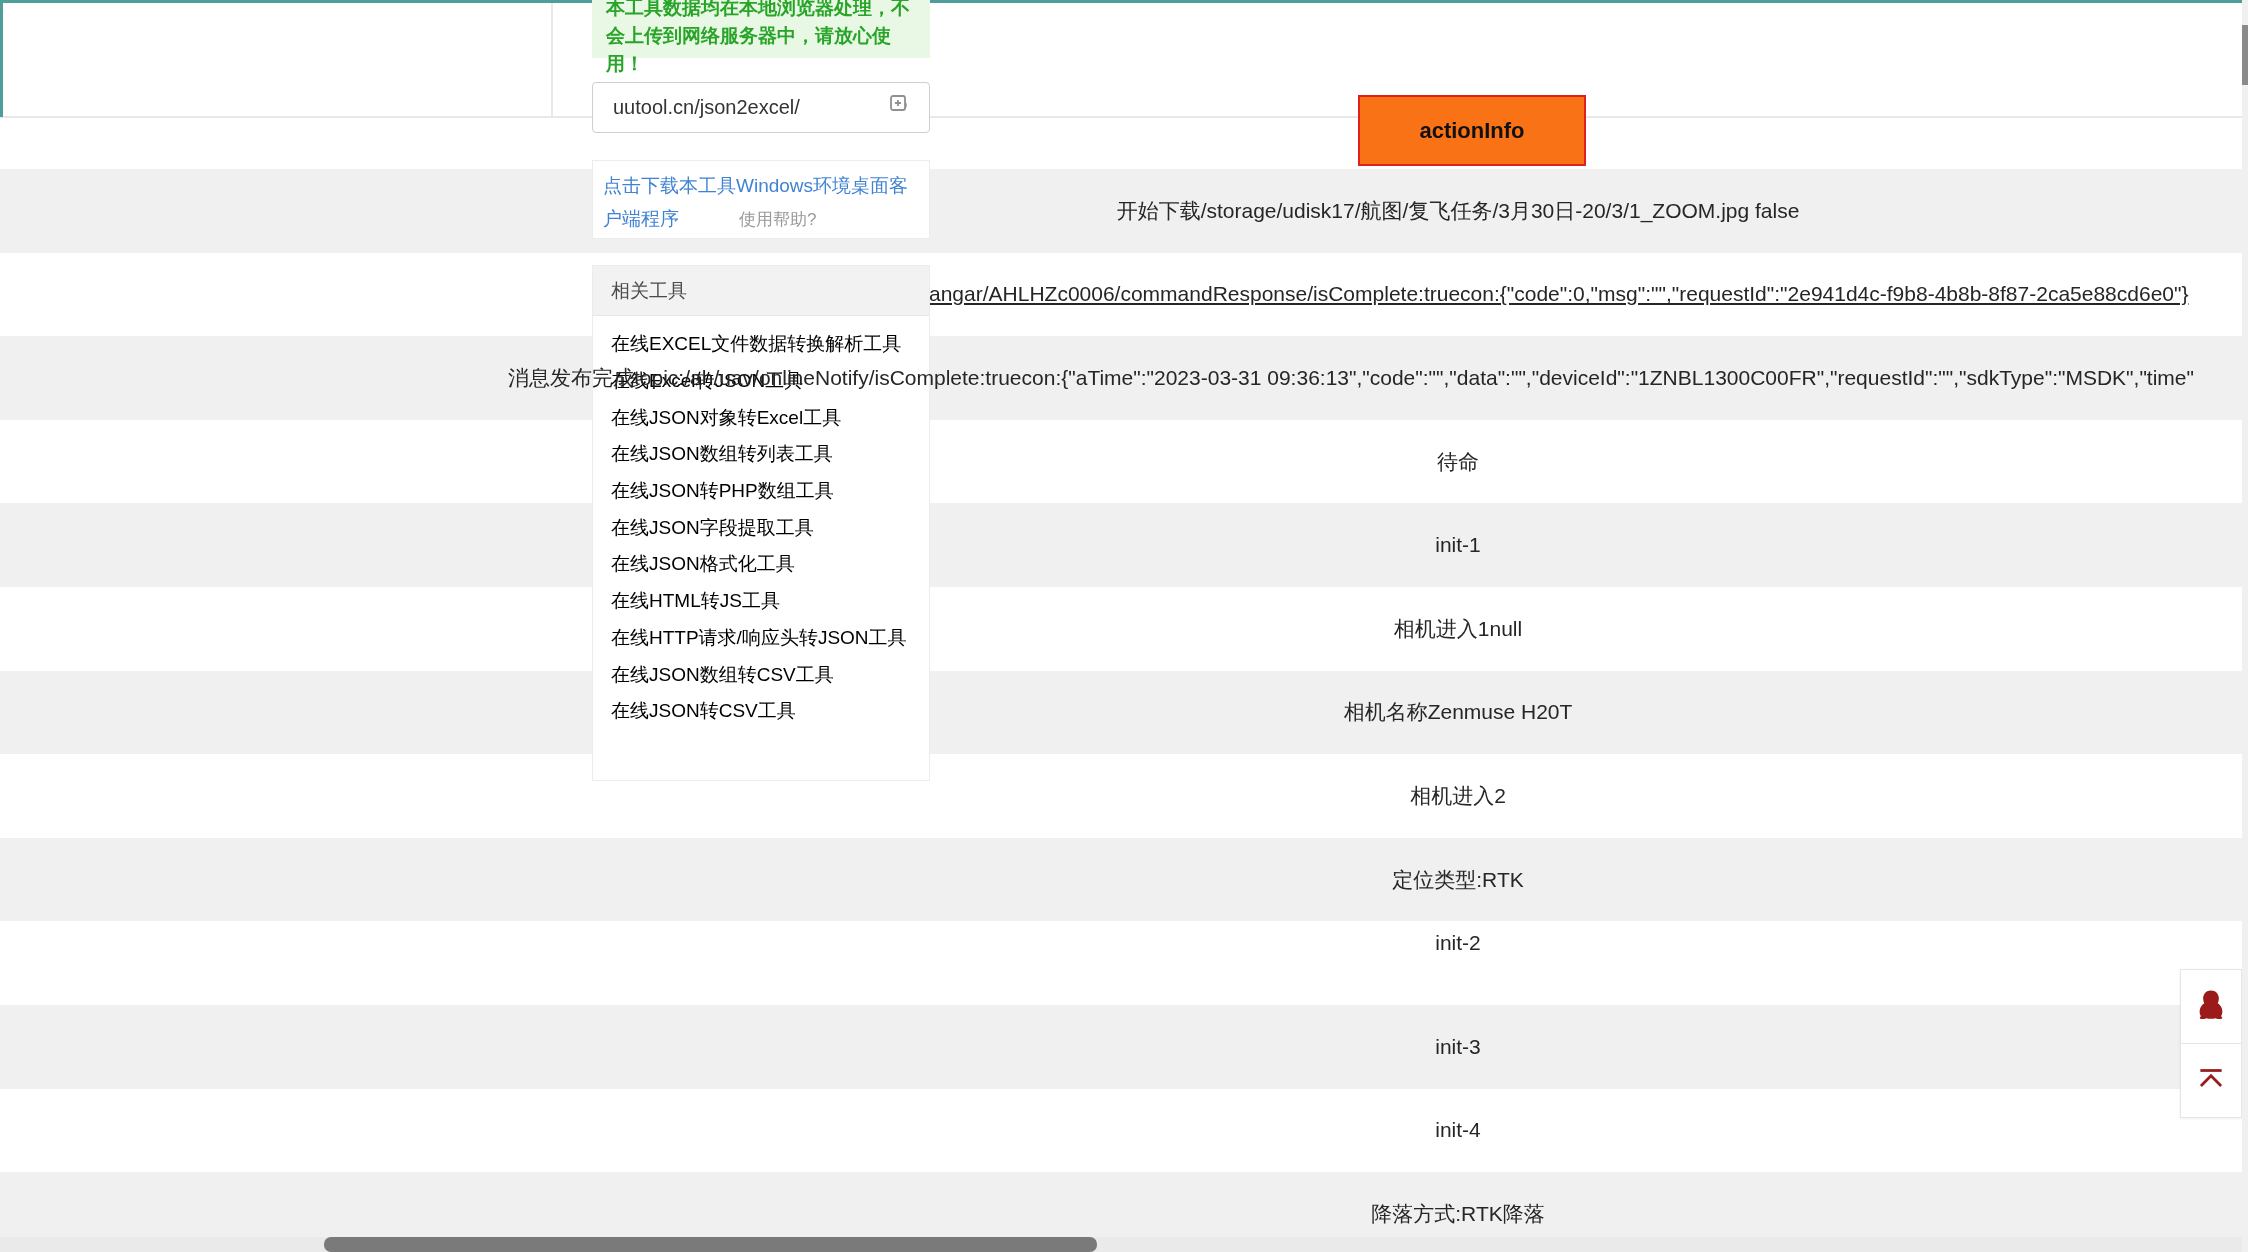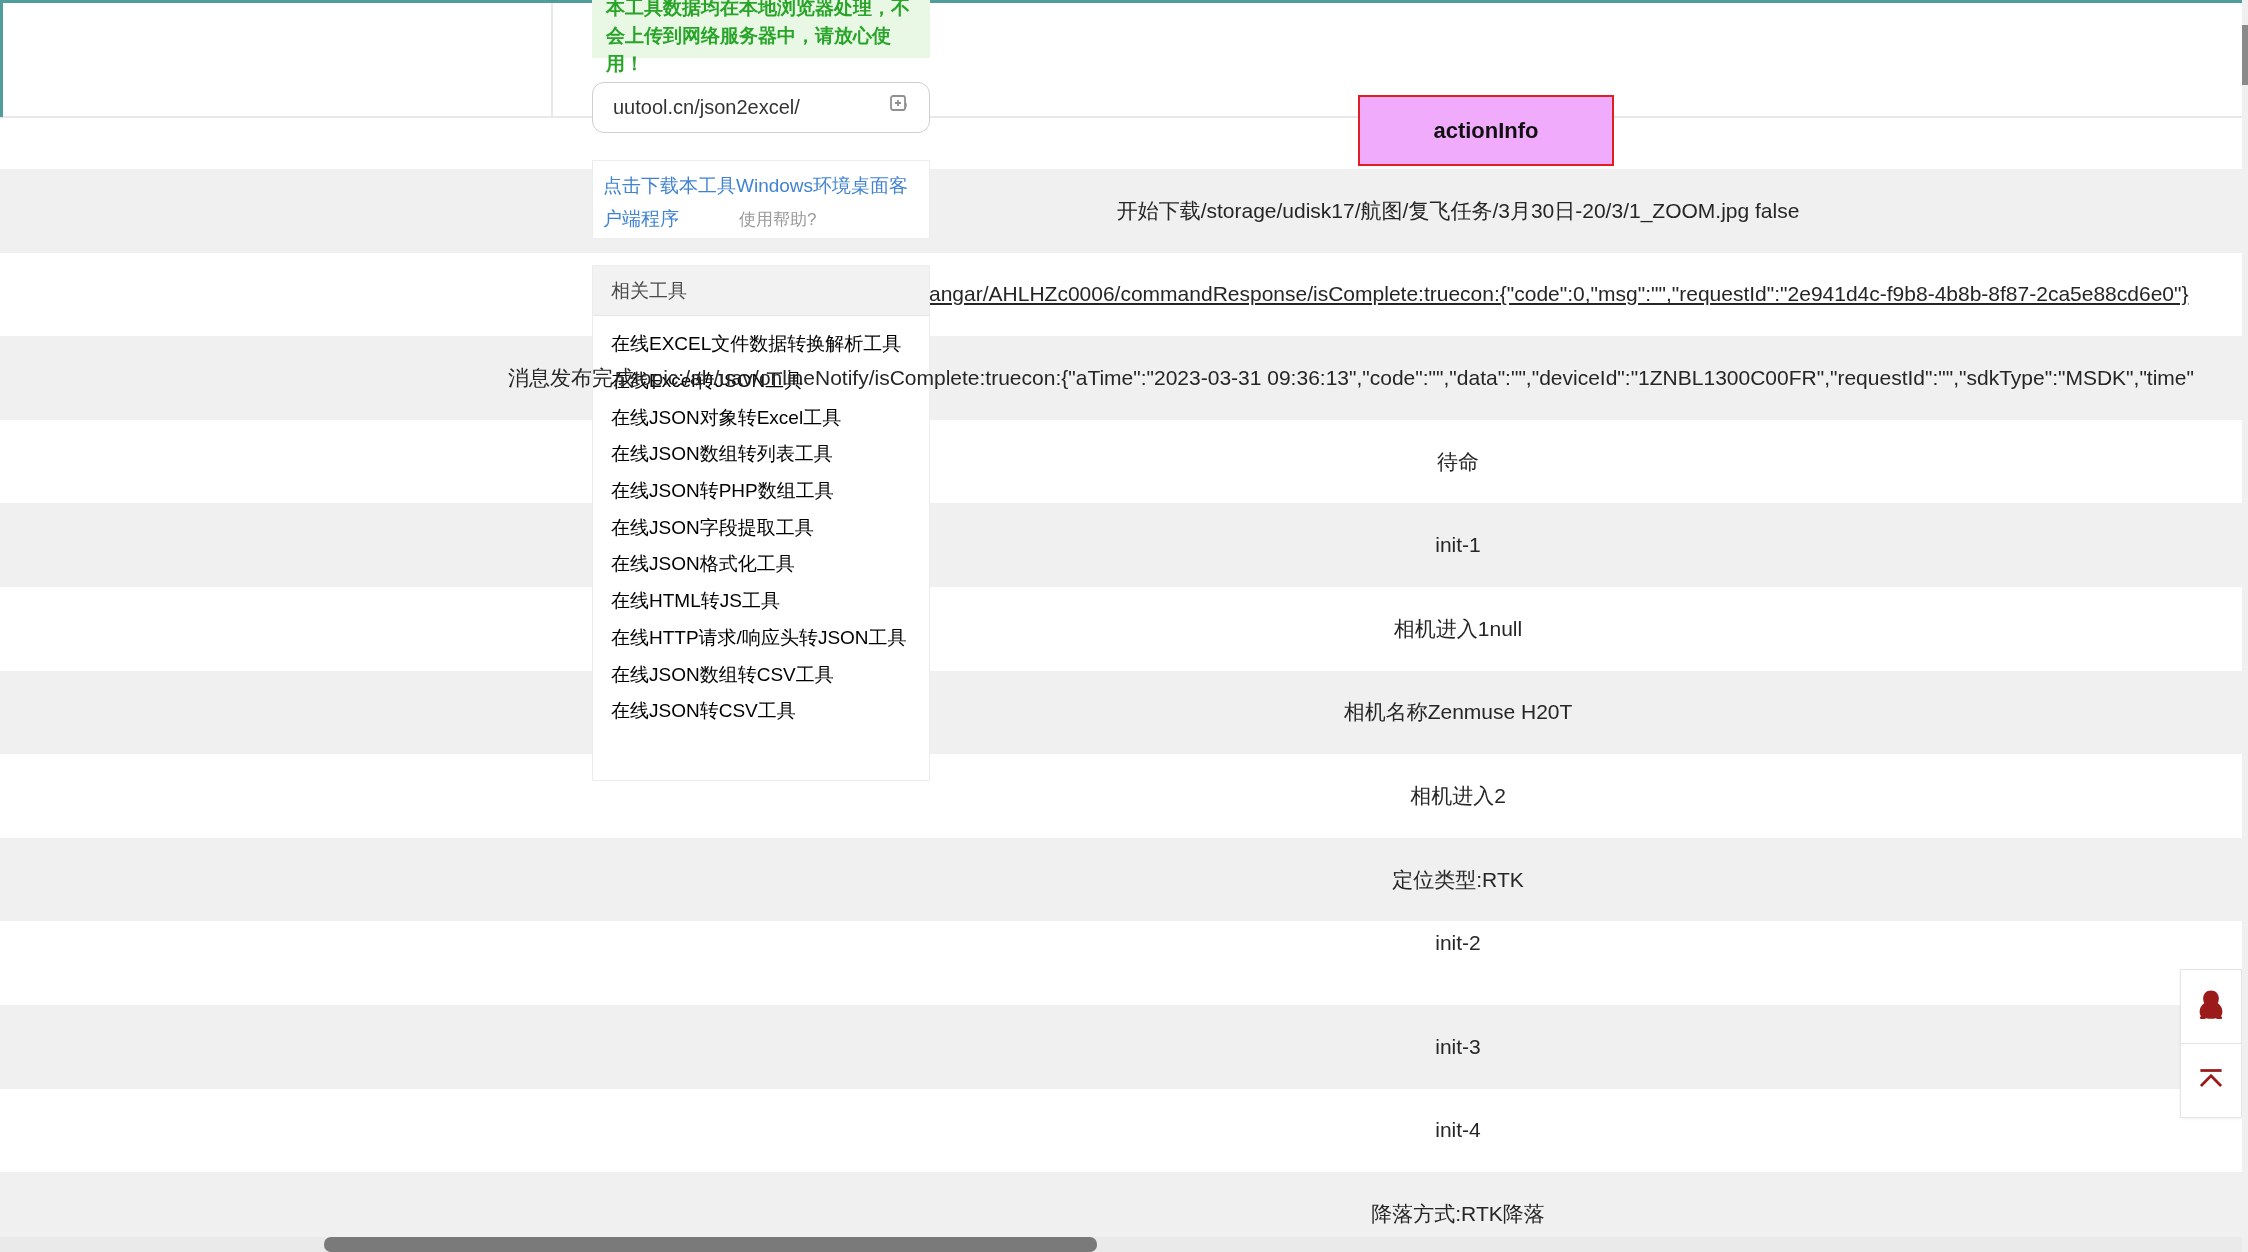--- a/index.html
+++ b/index.html
@@ -17,30 +17,30 @@
            background:repeating-linear-gradient(to bottom,#f0f0f0 0 83.6px,#ffffff 83.6px 167.2px);}
 
   
   .rowtext{position:absolute;height:83.6px;display:flex;align-items:center;z-index:5;
            font-size:21px;color:#262626;white-space:nowrap;}
   .row-center{left:668px;width:1580px;justify-content:center;}
   .row-l929{left:929px;text-decoration:underline;}
   .row-l508{left:508px;z-index:20;}
 
   
-  .action-header{position:absolute;left:1358px;top:95px;width:256px;height:71px;z-index:8;
-                 background:#f0abfc;border:2.5px solid #e02020;box-sizing:border-box;
+  .action-header{position:absolute;left:1358px;top:95px;width:228px;height:71px;z-index:8;
+                 background:#f97316;border:2.5px solid #e02020;box-sizing:border-box;
                  display:flex;align-items:center;justify-content:center;
                  font-size:22px;font-weight:bold;color:#111;}
 
   
   .card{position:absolute;left:592px;width:338px;box-sizing:border-box;background:#fff;z-index:10;}
   .notice-card{top:-14px;height:72px;background:#e9f8e5;padding:8px 14px;
                font-size:19px;font-weight:bold;color:#28a428;line-height:28px;}
-  .url-card{top:82px;height:51px;border:1px solid #cfcfcf;border-radius:12px;
+  .url-card{top:82px;height:51px;border:1px solid #cfcfcf;border-radius:4px;
             display:flex;align-items:center;padding:0 14px 0 20px;}
   .url-text{font-size:20px;color:#333;flex:1;}
   .copy-btn{width:30px;height:30px;display:flex;align-items:center;justify-content:center;cursor:pointer;}
   .client-card{top:160px;height:79px;border:1px solid #ececec;padding:8px 10px;
                font-size:19px;line-height:33px;}
   .client-card a{color:#4183d2;text-decoration:none;}
   .help-link{color:#9a9a9a;font-size:17px;margin-left:60px;}
   .related-card{top:265px;height:516px;border:1px solid #ececec;}
   .related-header{height:50px;background:#f2f2f2;border-bottom:1px solid #e6e6e6;box-sizing:border-box;
                   display:flex;align-items:center;padding-left:18px;font-size:19px;color:#4a4a4a;}

